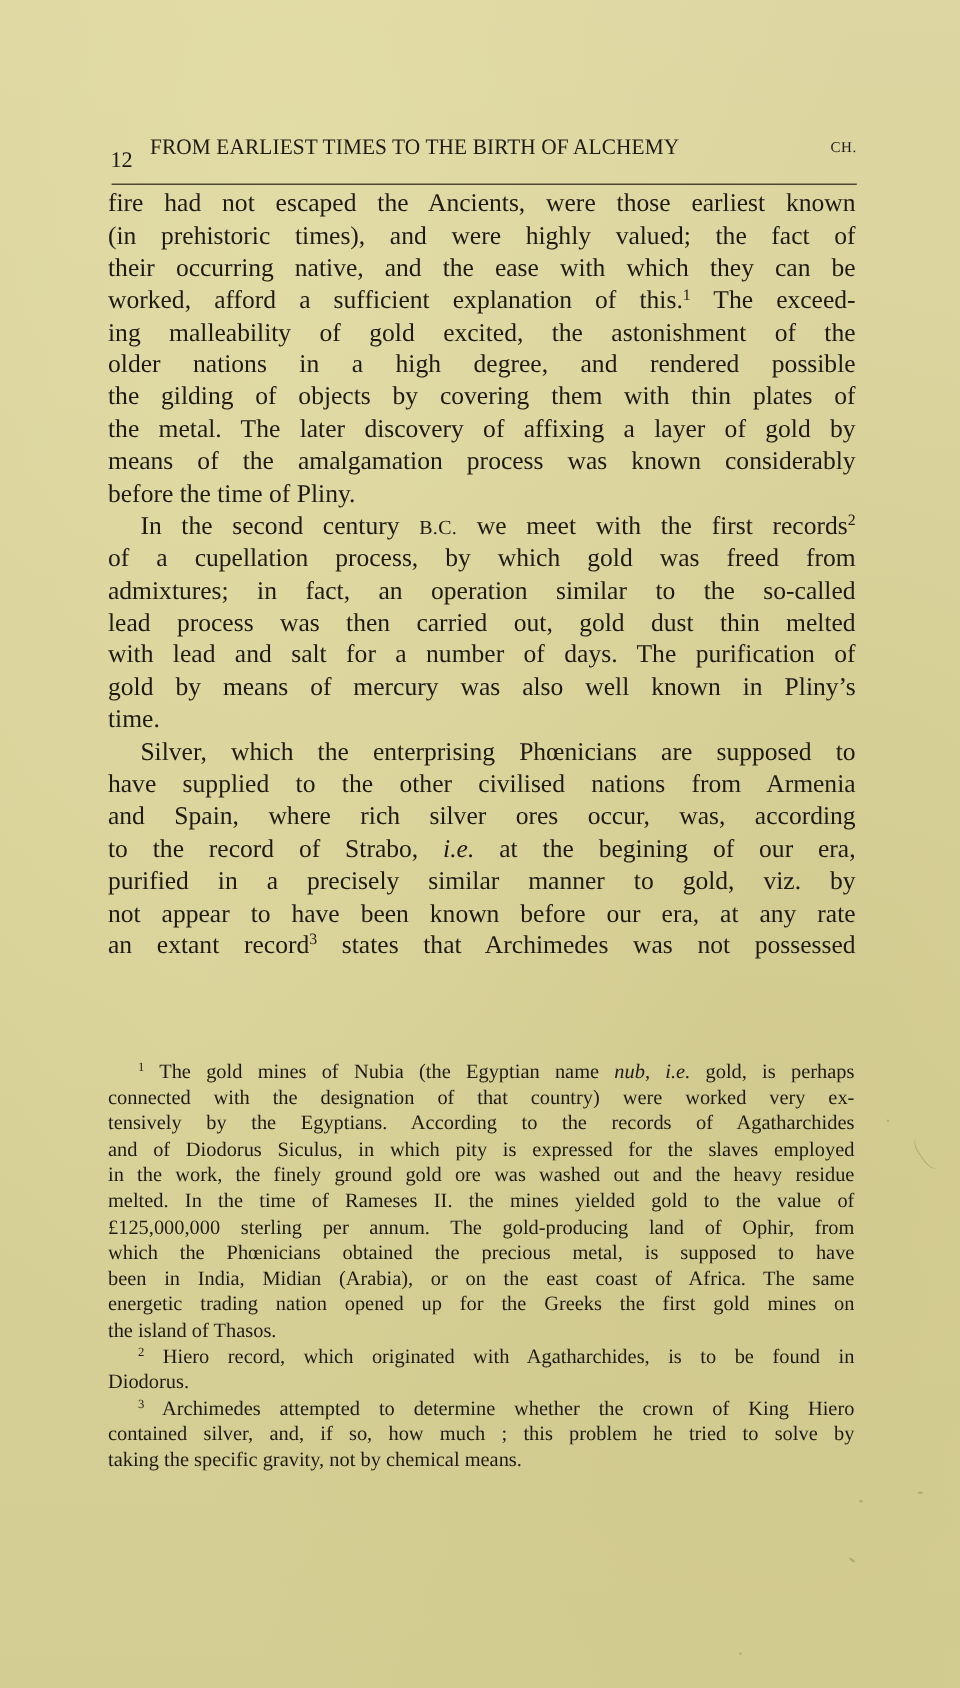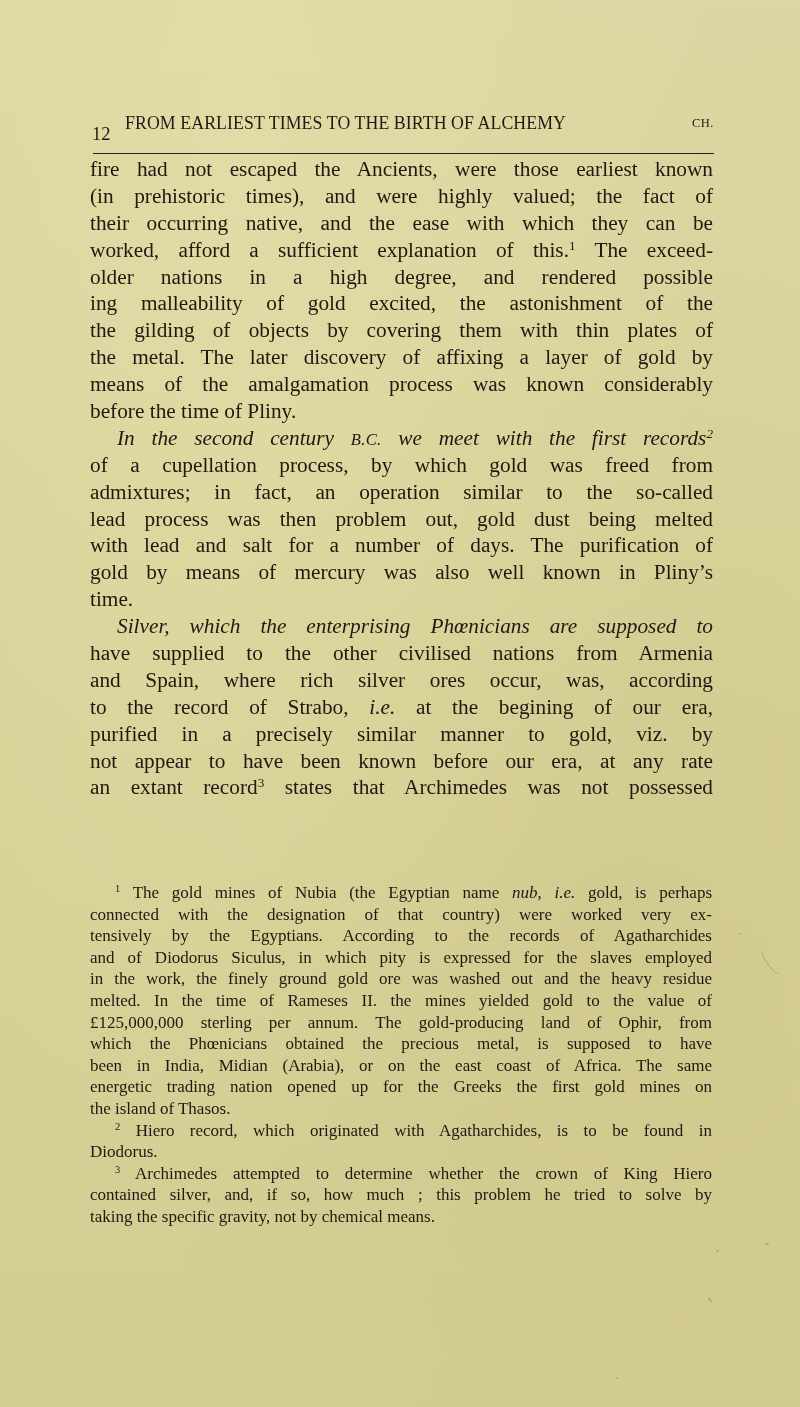--- a/index.html
+++ b/index.html
@@ -78,21 +78,20 @@
     text-align-last: justify;
     white-space: nowrap;
     height: 26.9px;
     overflow: visible;
   }
   .body-text .line.last {
     text-align-last: left;
   }
   .body-text .line.indent {
     padding-left: 27px;
-    font-style: italic;
   }
   .footnotes {
     position: absolute;
     left: 90px;
     top: 882px;
     width: 622px;
     font-size: 17px;
     line-height: 21.6px;
   }
   .footnotes .line {
@@ -140,30 +139,30 @@
     <span class="ch">CH.</span>
   </div>
 
   <div class="rule"></div>
 
   <div class="body-text">
     <span class="line">fire had not escaped the Ancients, were those earliest known</span>
     <span class="line">(in prehistoric times), and were highly valued; the fact of</span>
     <span class="line">their occurring native, and the ease with which they can be</span>
     <span class="line"><span>worked, afford a sufficient explanation of this.</span><sup>1</sup><span> The exceed-</span></span>
+    <span class="line">ing malleability of gold excited, the astonishment of the</span>
     <span class="line">older nations in a high degree, and rendered possible</span>
-    <span class="line">ing malleability of gold excited, the astonishment of the</span>
     <span class="line">the gilding of objects by covering them with thin plates of</span>
     <span class="line">the metal. The later discovery of affixing a layer of gold by</span>
     <span class="line">means of the amalgamation process was known considerably</span>
     <span class="line last">before the time of Pliny.</span>
     <span class="line indent"><span>In the second century</span> <span class="sc">B.C.</span><span> we meet with the first records</span><sup>2</sup></span>
     <span class="line">of a cupellation process, by which gold was freed from</span>
     <span class="line">admixtures; in fact, an operation similar to the so-called</span>
-    <span class="line">lead process was then problem out, gold dust being melted</span>
+    <span class="line">lead process was then carried out, gold dust thin melted</span>
     <span class="line">with lead and salt for a number of days. The purification of</span>
     <span class="line">gold by means of mercury was also well known in Pliny’s</span>
     <span class="line last">time.</span>
     <span class="line indent">Silver, which the enterprising Phœnicians are supposed to</span>
     <span class="line">have supplied to the other civilised nations from Armenia</span>
     <span class="line">and Spain, where rich silver ores occur, was, according</span>
     <span class="line"><span>to the record of Strabo,</span> <i>i.e.</i><span> at the begining of our era,</span></span>
     <span class="line">purified in a precisely similar manner to gold, viz. by</span>
     <span class="line">not appear to have been known before our era, at any rate</span>
     <span class="line"><span>an extant record</span><sup>3</sup><span> states that Archimedes was not possessed</span></span>

